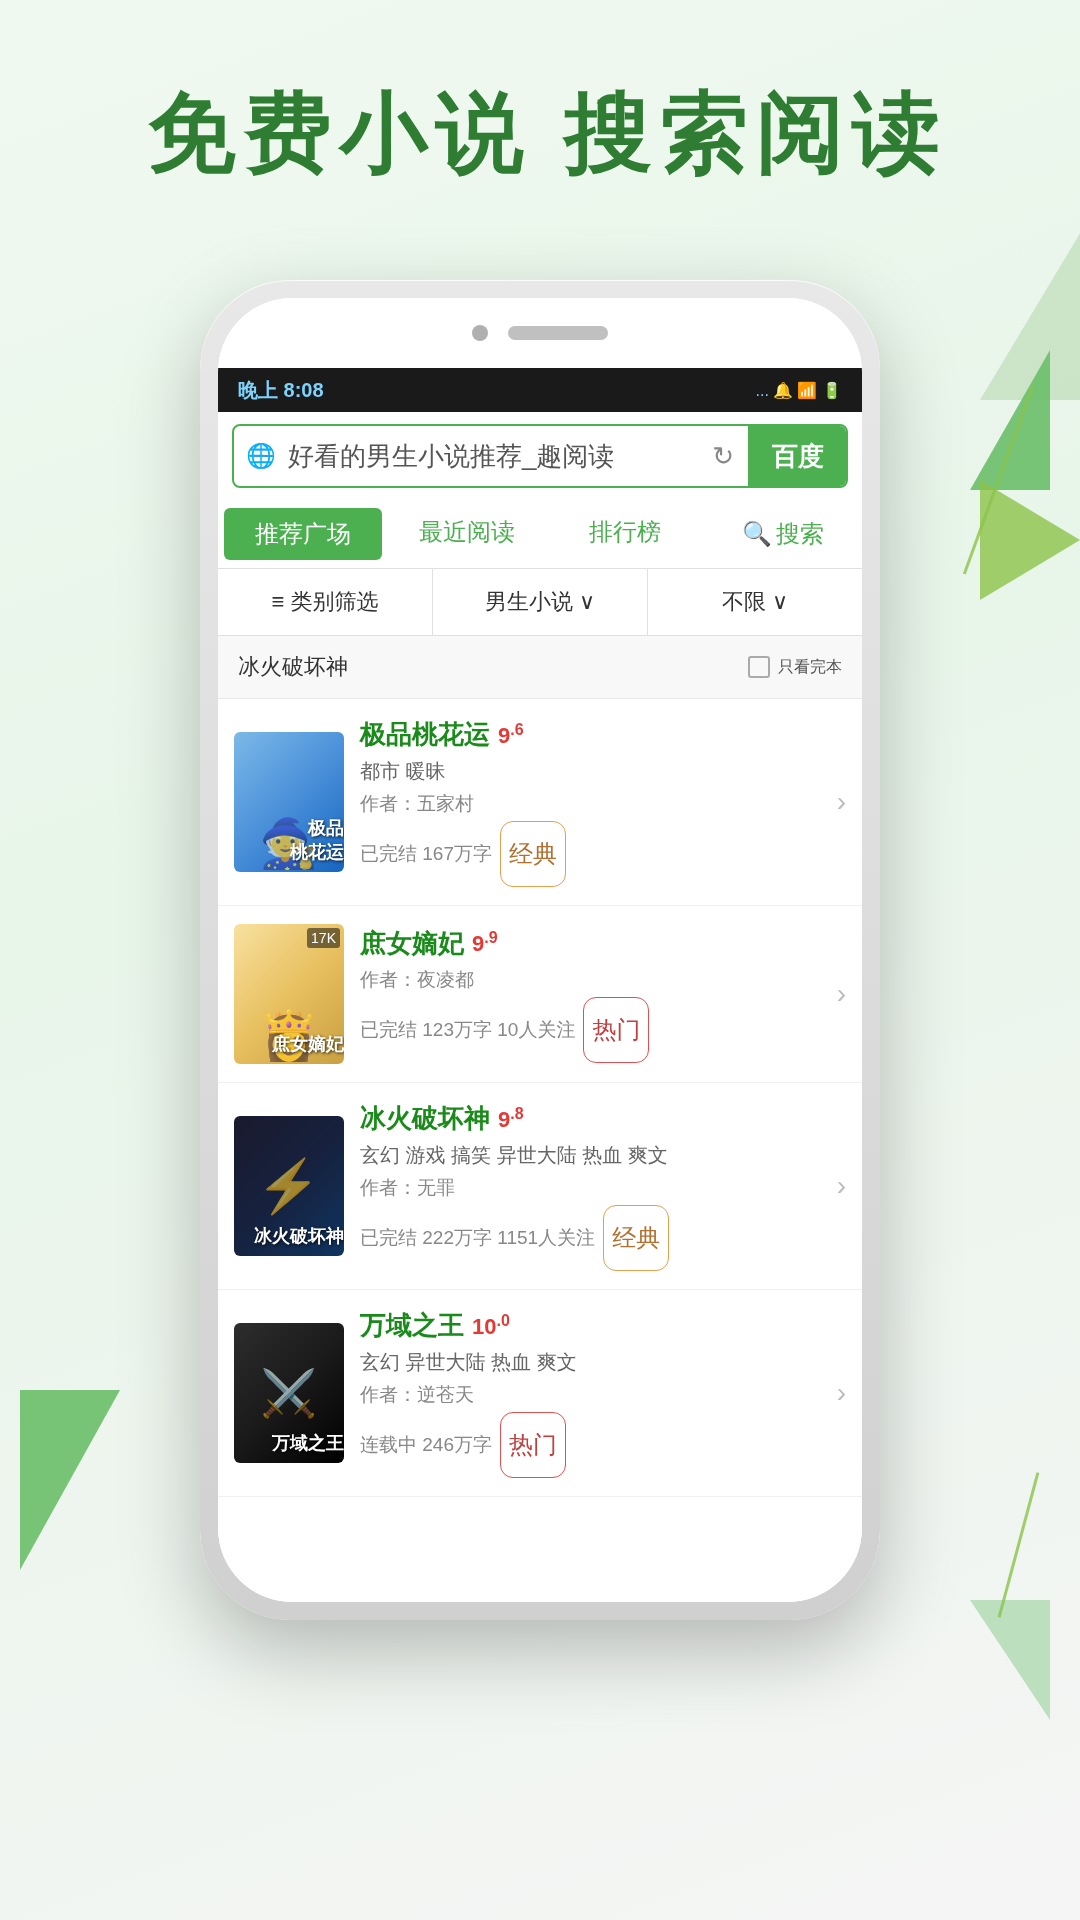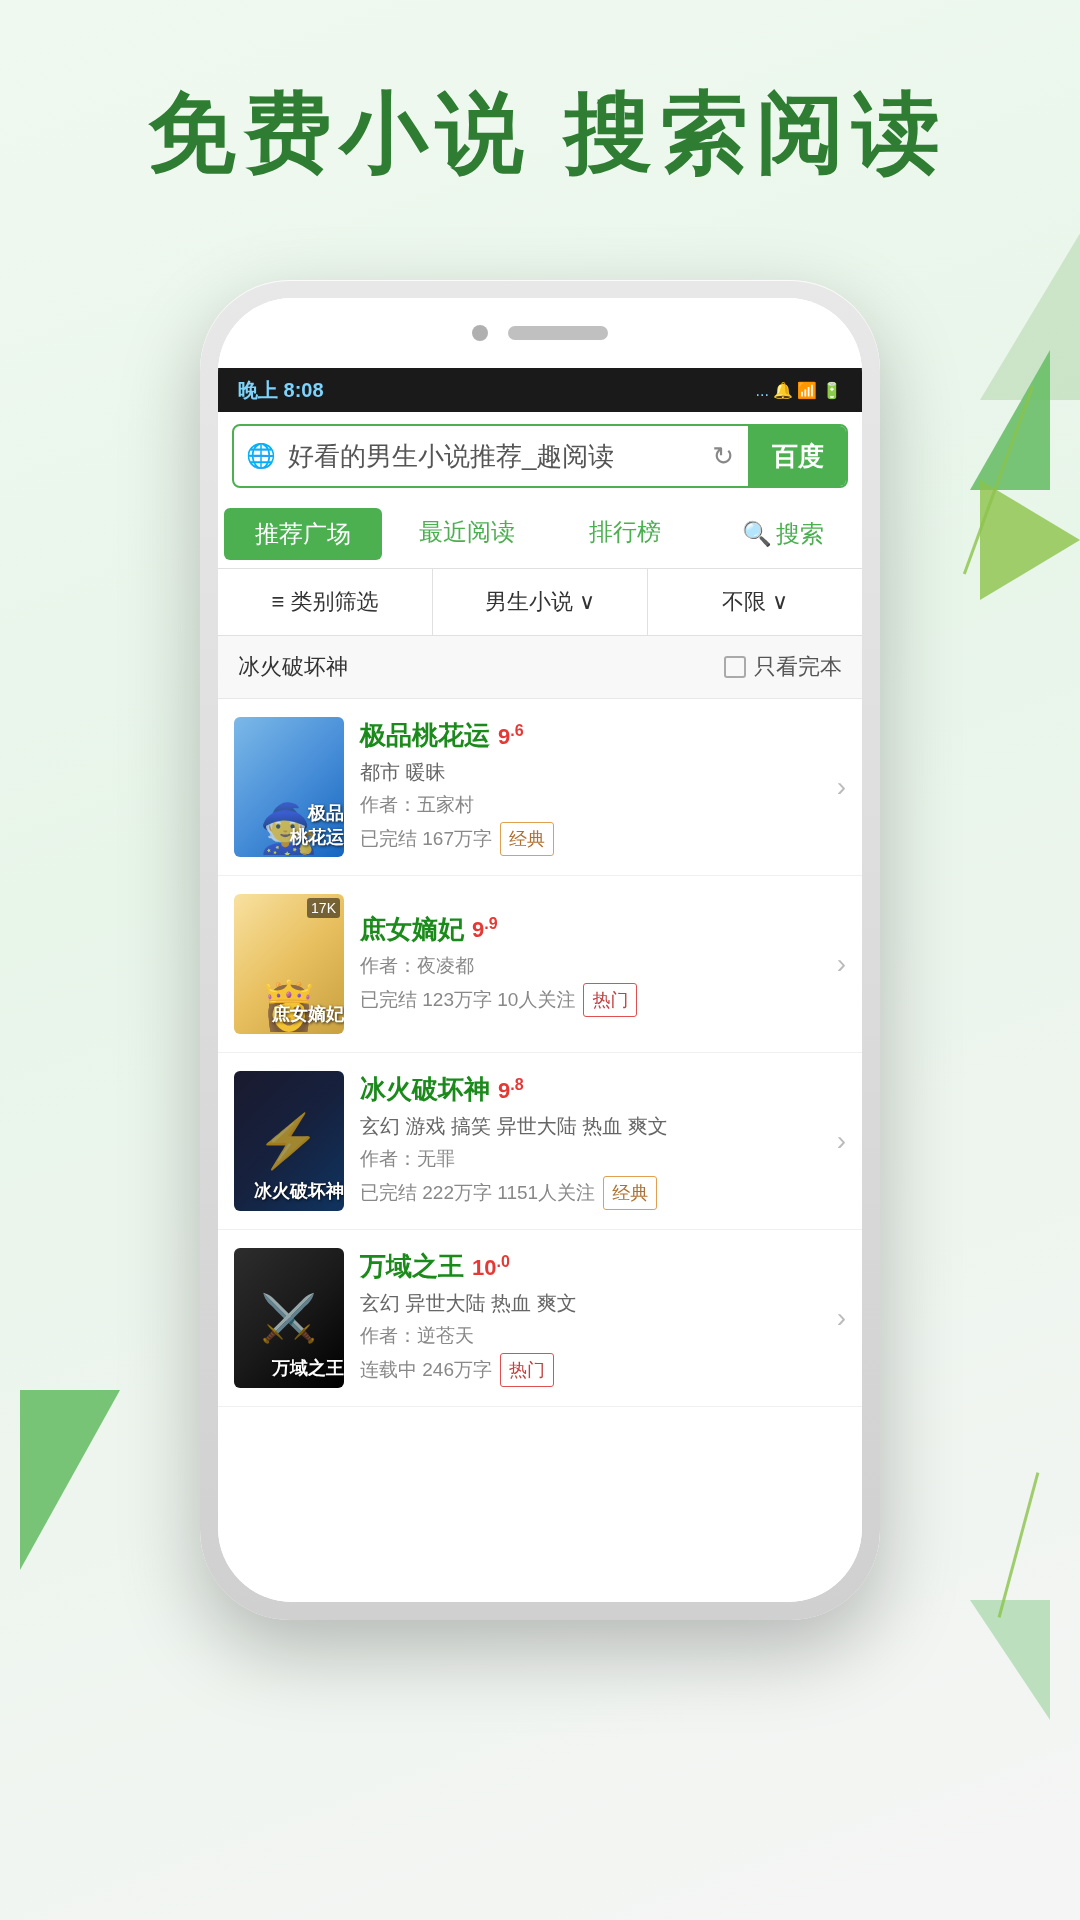--- a/index.html
+++ b/index.html
@@ -270,21 +270,21 @@
       justify-content: space-between;
       padding: 16px 20px;
       background: #f8f8f8;
       border-bottom: 1px solid #e8e8e8;
     }
     .section-title { font-size: 22px; color: #333; }
     .section-checkbox {
       display: flex;
       align-items: center;
       gap: 8px;
-      font-size: 22px;
+      font-size: 16px;
       color: #555;
     }
     .checkbox-box {
       width: 22px;
       height: 22px;
       border: 2px solid #aaa;
       border-radius: 3px;
     }
 
     
@@ -375,23 +375,23 @@
       font-size: 19px;
       color: #888;
       display: flex;
       gap: 8px;
       align-items: center;
       flex-wrap: wrap;
     }
     .tag-badge {
       border: 1px solid #aaa;
       color: #666;
-      padding: 4px 8px;
-      border-radius: 3px;
-      font-size: 18px;
+      padding: 16px 8px;
+      border-radius: 13px;
+      font-size: 24px;
     }
     .tag-badge.classic { border-color: #e0a050; color: #b07030; }
     .tag-badge.hot { border-color: #e05050; color: #c04040; }
     .chevron-right {
       color: #bbb;
       font-size: 28px;
       flex-shrink: 0;
     }
 
     

